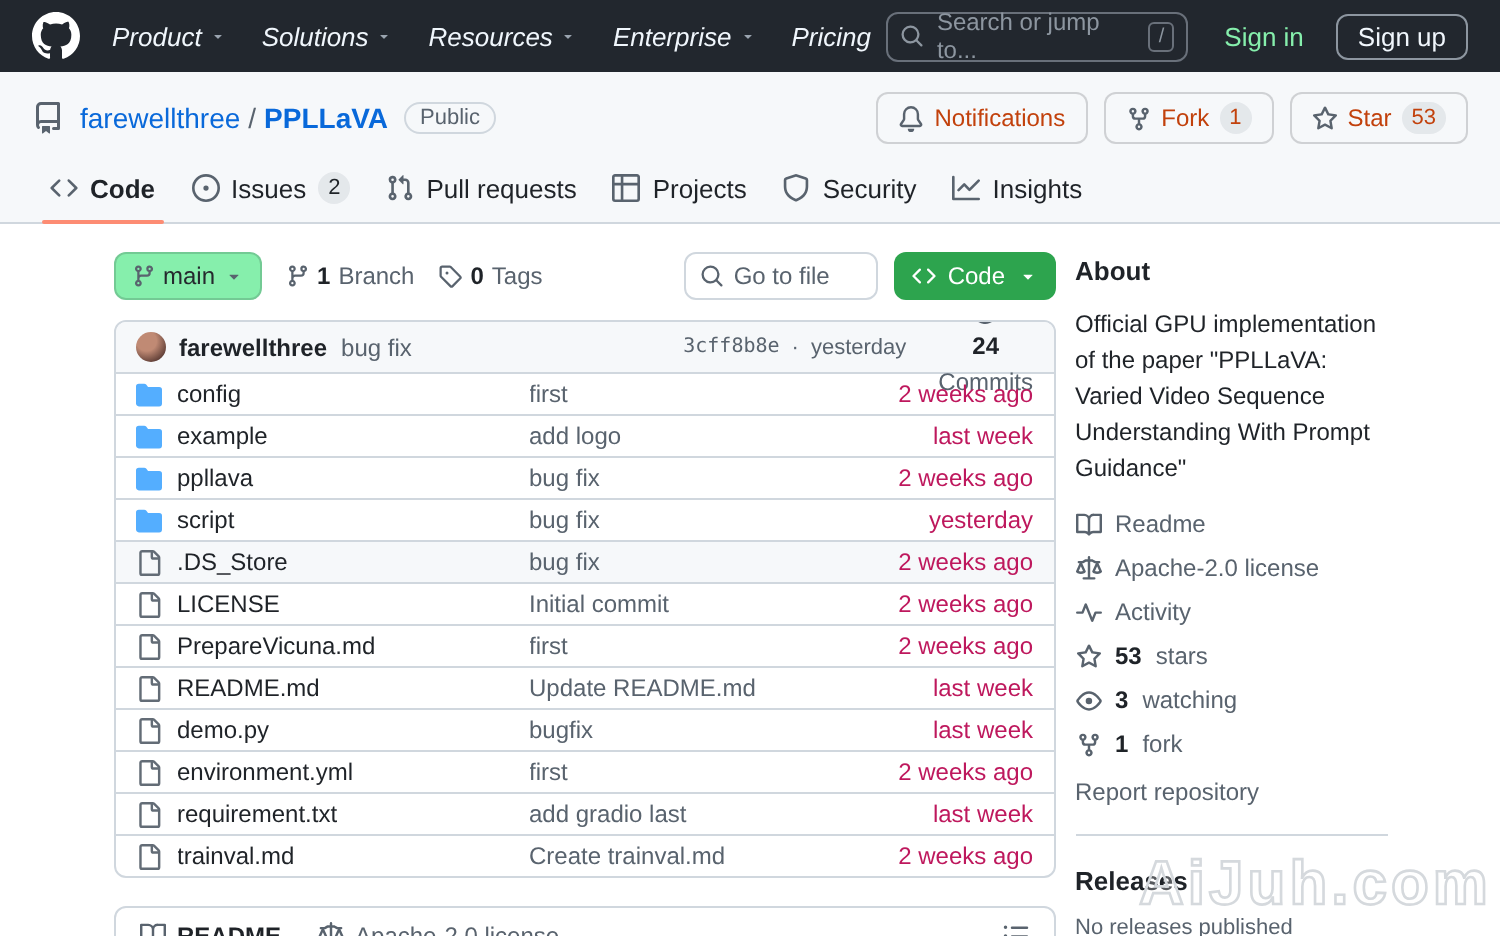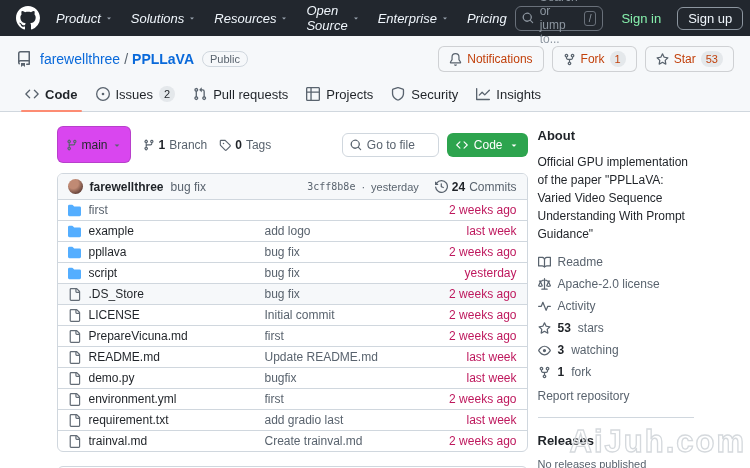--- a/index.html
+++ b/index.html
@@ -50,22 +50,22 @@
   .tab.active::after { content: ""; position: absolute; left: 5px; right: 5px; bottom: -1px;
     height: 2px; background: #fd8c73; border-radius: 3px; }
 
   
   .main-wrap { width: 637px; margin: 14px auto 0; display: flex; gap: 10px; }
   .left-col { width: 471px; flex: none; }
   .sidebar { flex: 1; min-width: 0; }
 
   
   .toolbar { display: flex; align-items: center; margin-bottom: 10px; }
-  .branch-btn { display: flex; align-items: center; gap: 4px; height: 37px; padding: 0 8px;
-    background: #d946ef; border: 1px solid rgba(31,35,40,0.18); border-radius: 6px;
+  .branch-btn { display: flex; align-items: center; gap: 4px; height: 24px; padding: 0 8px;
+    background: #86efac; border: 1px solid rgba(31,35,40,0.18); border-radius: 6px;
     font-size: 12px; color: #25292e; cursor: pointer; }
   .branch-btn .icon, .ref-info .icon { color: #59636e; }
   .ref-info { display: flex; align-items: center; gap: 12px; margin-left: 12px;
     font-size: 12px; color: #59636e; }
   .ref-item { display: flex; align-items: center; gap: 4px; cursor: pointer; }
   .ref-item b { color: #1f2328; }
   .goto-wrap { margin-left: auto; width: 97px; height: 24px; border: 1px solid #d0d7de;
     border-radius: 6px; display: flex; align-items: center; gap: 5px; padding: 0 7px;
     background: #fff; color: #59636e; }
   .goto-wrap input { border: none; outline: none; width: 100%; font-size: 12px;
@@ -80,21 +80,21 @@
   .commit-row { height: 25px; display: flex; align-items: center; gap: 7px;
     padding: 0 10px; background: #f6f8fa; }
   .avatar { width: 15px; height: 15px; border-radius: 50%;
     background: radial-gradient(circle at 35% 30%, #c08a74 0 35%, #5a3a33 80%); }
   .commit-author { font-size: 12px; font-weight: bold; cursor: pointer; }
   .commit-msg { font-size: 12px; color: #59636e; cursor: pointer; }
   .commit-right { margin-left: auto; display: flex; align-items: center; gap: 6px; }
   .commit-hash { font-family: "DejaVu Sans Mono", monospace; font-size: 10px; color: #59636e; cursor: pointer; }
   .commit-time, .commit-sep { font-size: 11px; color: #59636e; }
   .commits-count { display: flex; align-items: center; gap: 4px; margin-left: 10px;
-    font-size: 12px; color: #59636e; cursor: pointer; }
+    font-size: 12px; color: #59636e; cursor: pointer; flex-direction: column; }
   .commits-count b { color: #1f2328; }
   .file-row { display: flex; align-items: center; gap: 8px; height: 21px; padding: 0 10px;
     border-top: 1px solid #d0d7de; font-size: 12px; cursor: pointer; }
   .file-row.shaded { background: #f6f8fa; }
   .f-icon { color: #636c76; }
   .f-icon.folder { color: #54aeff; }
   .f-name { width: 168px; flex: none; color: #1f2328; white-space: nowrap; overflow: hidden; }
   .f-msg { flex: 1; color: #59636e; white-space: nowrap; overflow: hidden; }
   .f-time { width: 95px; flex: none; text-align: right; color: #be185d; white-space: nowrap; }
 
@@ -149,28 +149,20 @@
       <span class="nav-item">
         <span>Solutions</span>
         <span class="icon caret">
           <svg width="8" height="8" viewBox="0 0 16 16" fill="currentColor">
             <path d="m4.427 7.427 3.396 3.396a.25.25 0 0 0 .354 0l3.396-3.396A.25.25 0 0 0 11.396 7H4.604a.25.25 0 0 0-.177.427Z"></path>
           </svg>
         </span>
       </span>
       <span class="nav-item">
         <span>Resources</span>
-        <span class="icon caret">
-          <svg width="8" height="8" viewBox="0 0 16 16" fill="currentColor">
-            <path d="m4.427 7.427 3.396 3.396a.25.25 0 0 0 .354 0l3.396-3.396A.25.25 0 0 0 11.396 7H4.604a.25.25 0 0 0-.177.427Z"></path>
-          </svg>
-        </span>
-      </span>
-      <span class="nav-item">
-        <span>Open Source</span>
         <span class="icon caret">
           <svg width="8" height="8" viewBox="0 0 16 16" fill="currentColor">
             <path d="m4.427 7.427 3.396 3.396a.25.25 0 0 0 .354 0l3.396-3.396A.25.25 0 0 0 11.396 7H4.604a.25.25 0 0 0-.177.427Z"></path>
           </svg>
         </span>
       </span>
       <span class="nav-item">
         <span>Enterprise</span>
         <span class="icon caret">
           <svg width="8" height="8" viewBox="0 0 16 16" fill="currentColor">
@@ -370,20 +362,21 @@
         </span>
       </div>
       <div>
           <div class="file-row">
     <span class="icon f-icon folder">
       <svg width="13" height="13" viewBox="0 0 16 16" fill="currentColor">
                 <path d="M1.75 1A1.75 1.75 0 0 0 0 2.75v10.5C0 14.216.784 15 1.75 15h12.5A1.75 1.75 0 0 0 16 13.25v-8.5A1.75 1.75 0 0 0 14.25 3H7.5a.25.25 0 0 1-.2-.1l-.9-1.2C6.07 1.26 5.55 1 5 1H1.75Z"></path>
               </svg>
     </span>
 
+    <span class="f-name">config</span>
     <span class="f-msg">first</span>
     <span class="f-time">2 weeks ago</span>
   </div>
           <div class="file-row">
     <span class="icon f-icon folder">
       <svg width="13" height="13" viewBox="0 0 16 16" fill="currentColor">
                 <path d="M1.75 1A1.75 1.75 0 0 0 0 2.75v10.5C0 14.216.784 15 1.75 15h12.5A1.75 1.75 0 0 0 16 13.25v-8.5A1.75 1.75 0 0 0 14.25 3H7.5a.25.25 0 0 1-.2-.1l-.9-1.2C6.07 1.26 5.55 1 5 1H1.75Z"></path>
               </svg>
     </span>
 

